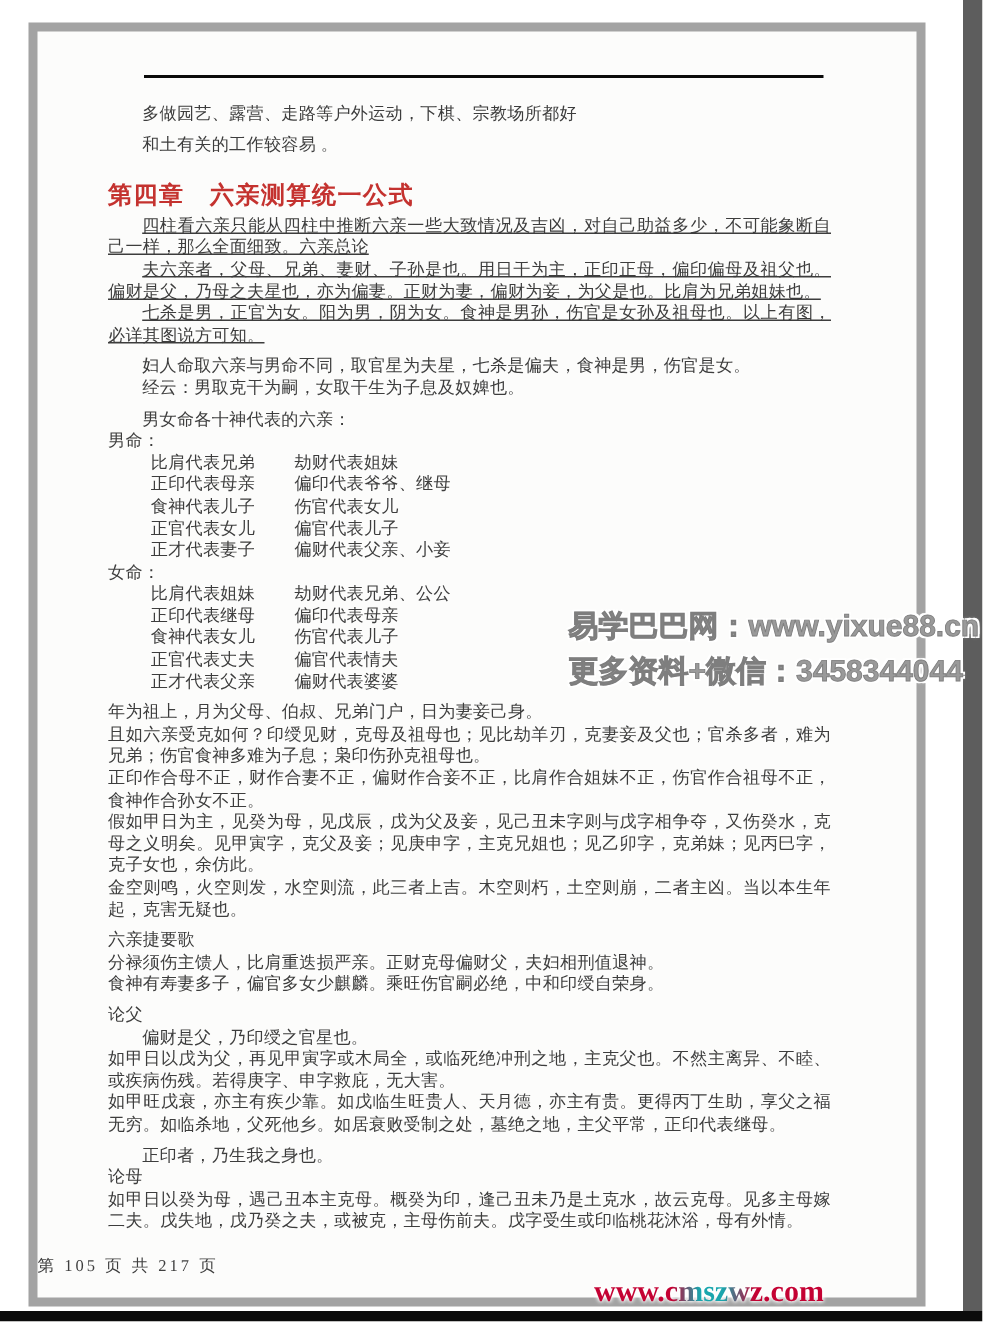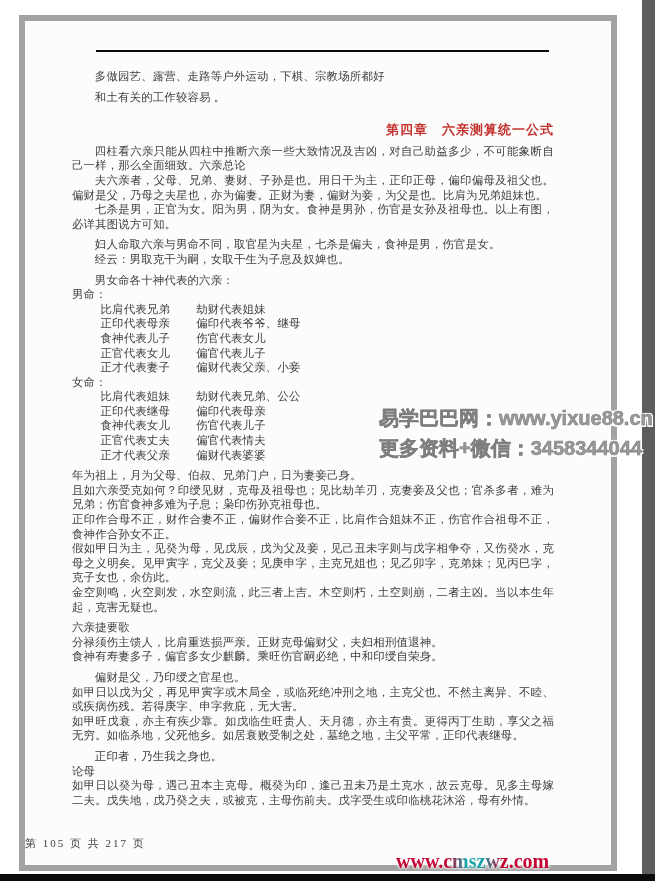--- a/index.html
+++ b/index.html
@@ -20,25 +20,25 @@
   .doc-body{
     position:absolute;left:47px;top:48px;width:482px;
     font-size:11.4px;line-height:14.6px;color:var(--text,#3d3d3d);
     letter-spacing:.2px;
   }
   .blk{margin:0;}
   .t-top{text-indent:2em;margin-bottom:6px;}
   .t-ind{text-indent:2em;}
   .t-line{text-indent:0;}
   .t-p{text-align:justify;}
-  .t-pind{text-indent:2em;text-align:justify;}
+  .t-pind{text-indent:2em;text-align:justify;text-decoration:underline;}
   .t-gap{height:6px;}
   .t-head{
-    color:var(--accent_red,#c4322f);font-weight:bold;text-align:right;
-    font-size:13px;margin:8px 0 5px;letter-spacing:1px;font-family:Liberation Mono, monospace;
+    color:var(--accent_red,#c4322f);font-weight:bold;text-align:left;
+    font-size:16px;margin:8px 0 5px;letter-spacing:1px;
   }
   .t-pair{padding-left:2.5em;}
   .t-pair .c1{display:inline-block;width:8.4em;}
   .page-footer{
     position:absolute;left:0;right:0;bottom:14px;text-align:left;
     font-size:11px;color:#3f3f3f;letter-spacing:2px;
   }
   .edge-strip{
     position:absolute;right:0;top:0;width:13px;height:874px;
     background:var(--page_edge,#5d5d5d);
@@ -104,20 +104,21 @@
       <div class="blk t-line">年为祖上，月为父母、伯叔、兄弟门户，日为妻妾己身。</div>
       <div class="blk t-p">且如六亲受克如何？印绶见财，克母及祖母也；见比劫羊刃，克妻妾及父也；官杀多者，难为兄弟；伤官食神多难为子息；枭印伤孙克祖母也。</div>
       <div class="blk t-p">正印作合母不正，财作合妻不正，偏财作合妾不正，比肩作合姐妹不正，伤官作合祖母不正，食神作合孙女不正。</div>
       <div class="blk t-p">假如甲日为主，见癸为母，见戊辰，戊为父及妾，见己丑未字则与戊字相争夺，又伤癸水，克母之义明矣。见甲寅字，克父及妾；见庚申字，主克兄姐也；见乙卯字，克弟妹；见丙巳字，克子女也，余仿此。</div>
       <div class="blk t-p">金空则鸣，火空则发，水空则流，此三者上吉。木空则朽，土空则崩，二者主凶。当以本生年起，克害无疑也。</div>
       <div class="blk t-gap"></div>
       <div class="blk t-line">六亲捷要歌</div>
       <div class="blk t-line">分禄须伤主馈人，比肩重迭损严亲。正财克母偏财父，夫妇相刑值退神。</div>
       <div class="blk t-line">食神有寿妻多子，偏官多女少麒麟。乘旺伤官嗣必绝，中和印绶自荣身。</div>
       <div class="blk t-gap"></div>
+      <div class="blk t-line">论父</div>
       <div class="blk t-ind">偏财是父，乃印绶之官星也。</div>
       <div class="blk t-p">如甲日以戊为父，再见甲寅字或木局全，或临死绝冲刑之地，主克父也。不然主离异、不睦、或疾病伤残。若得庚字、申字救庇，无大害。</div>
       <div class="blk t-p">如甲旺戊衰，亦主有疾少靠。如戊临生旺贵人、天月德，亦主有贵。更得丙丁生助，享父之福无穷。如临杀地，父死他乡。如居衰败受制之处，墓绝之地，主父平常，正印代表继母。</div>
       <div class="blk t-gap"></div>
       <div class="blk t-ind">正印者，乃生我之身也。</div>
       <div class="blk t-line">论母</div>
       <div class="blk t-p">如甲日以癸为母，遇己丑本主克母。概癸为印，逢己丑未乃是土克水，故云克母。见多主母嫁二夫。戊失地，戊乃癸之夫，或被克，主母伤前夫。戊字受生或印临桃花沐浴，母有外情。</div>
     </div>
   <div class="page-footer">第 105 页 共 217 页</div>
 </div>

